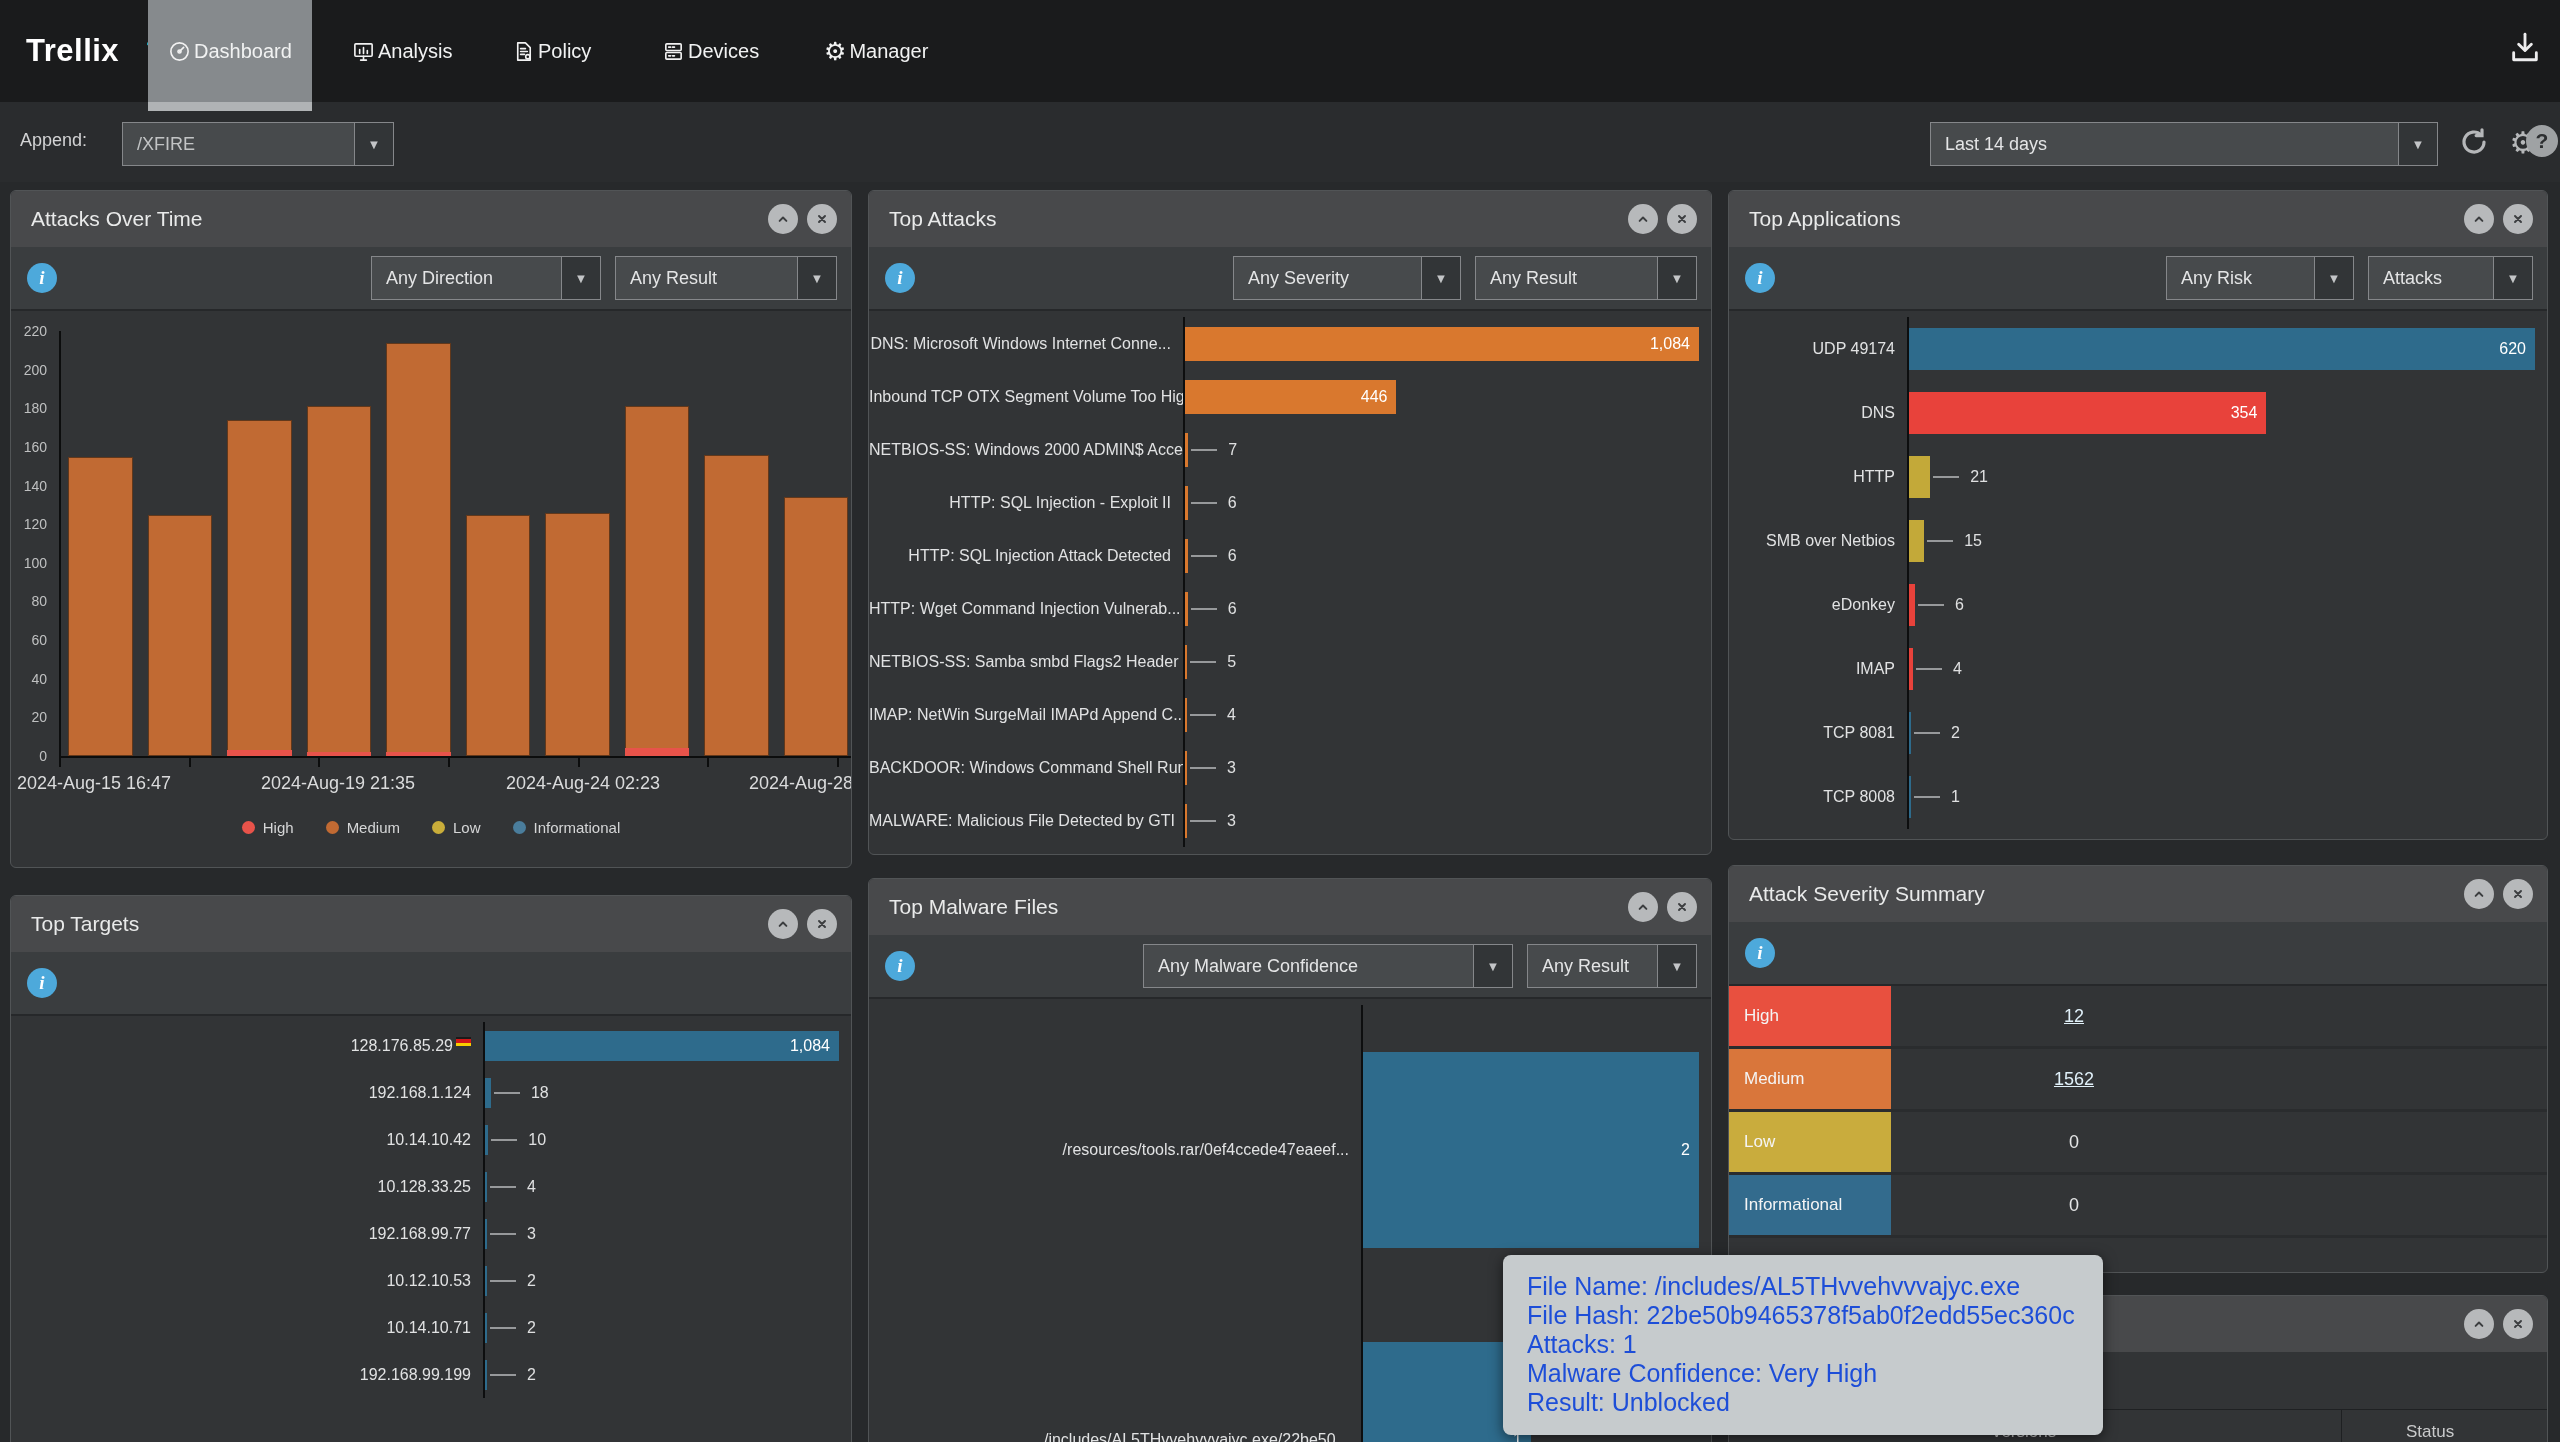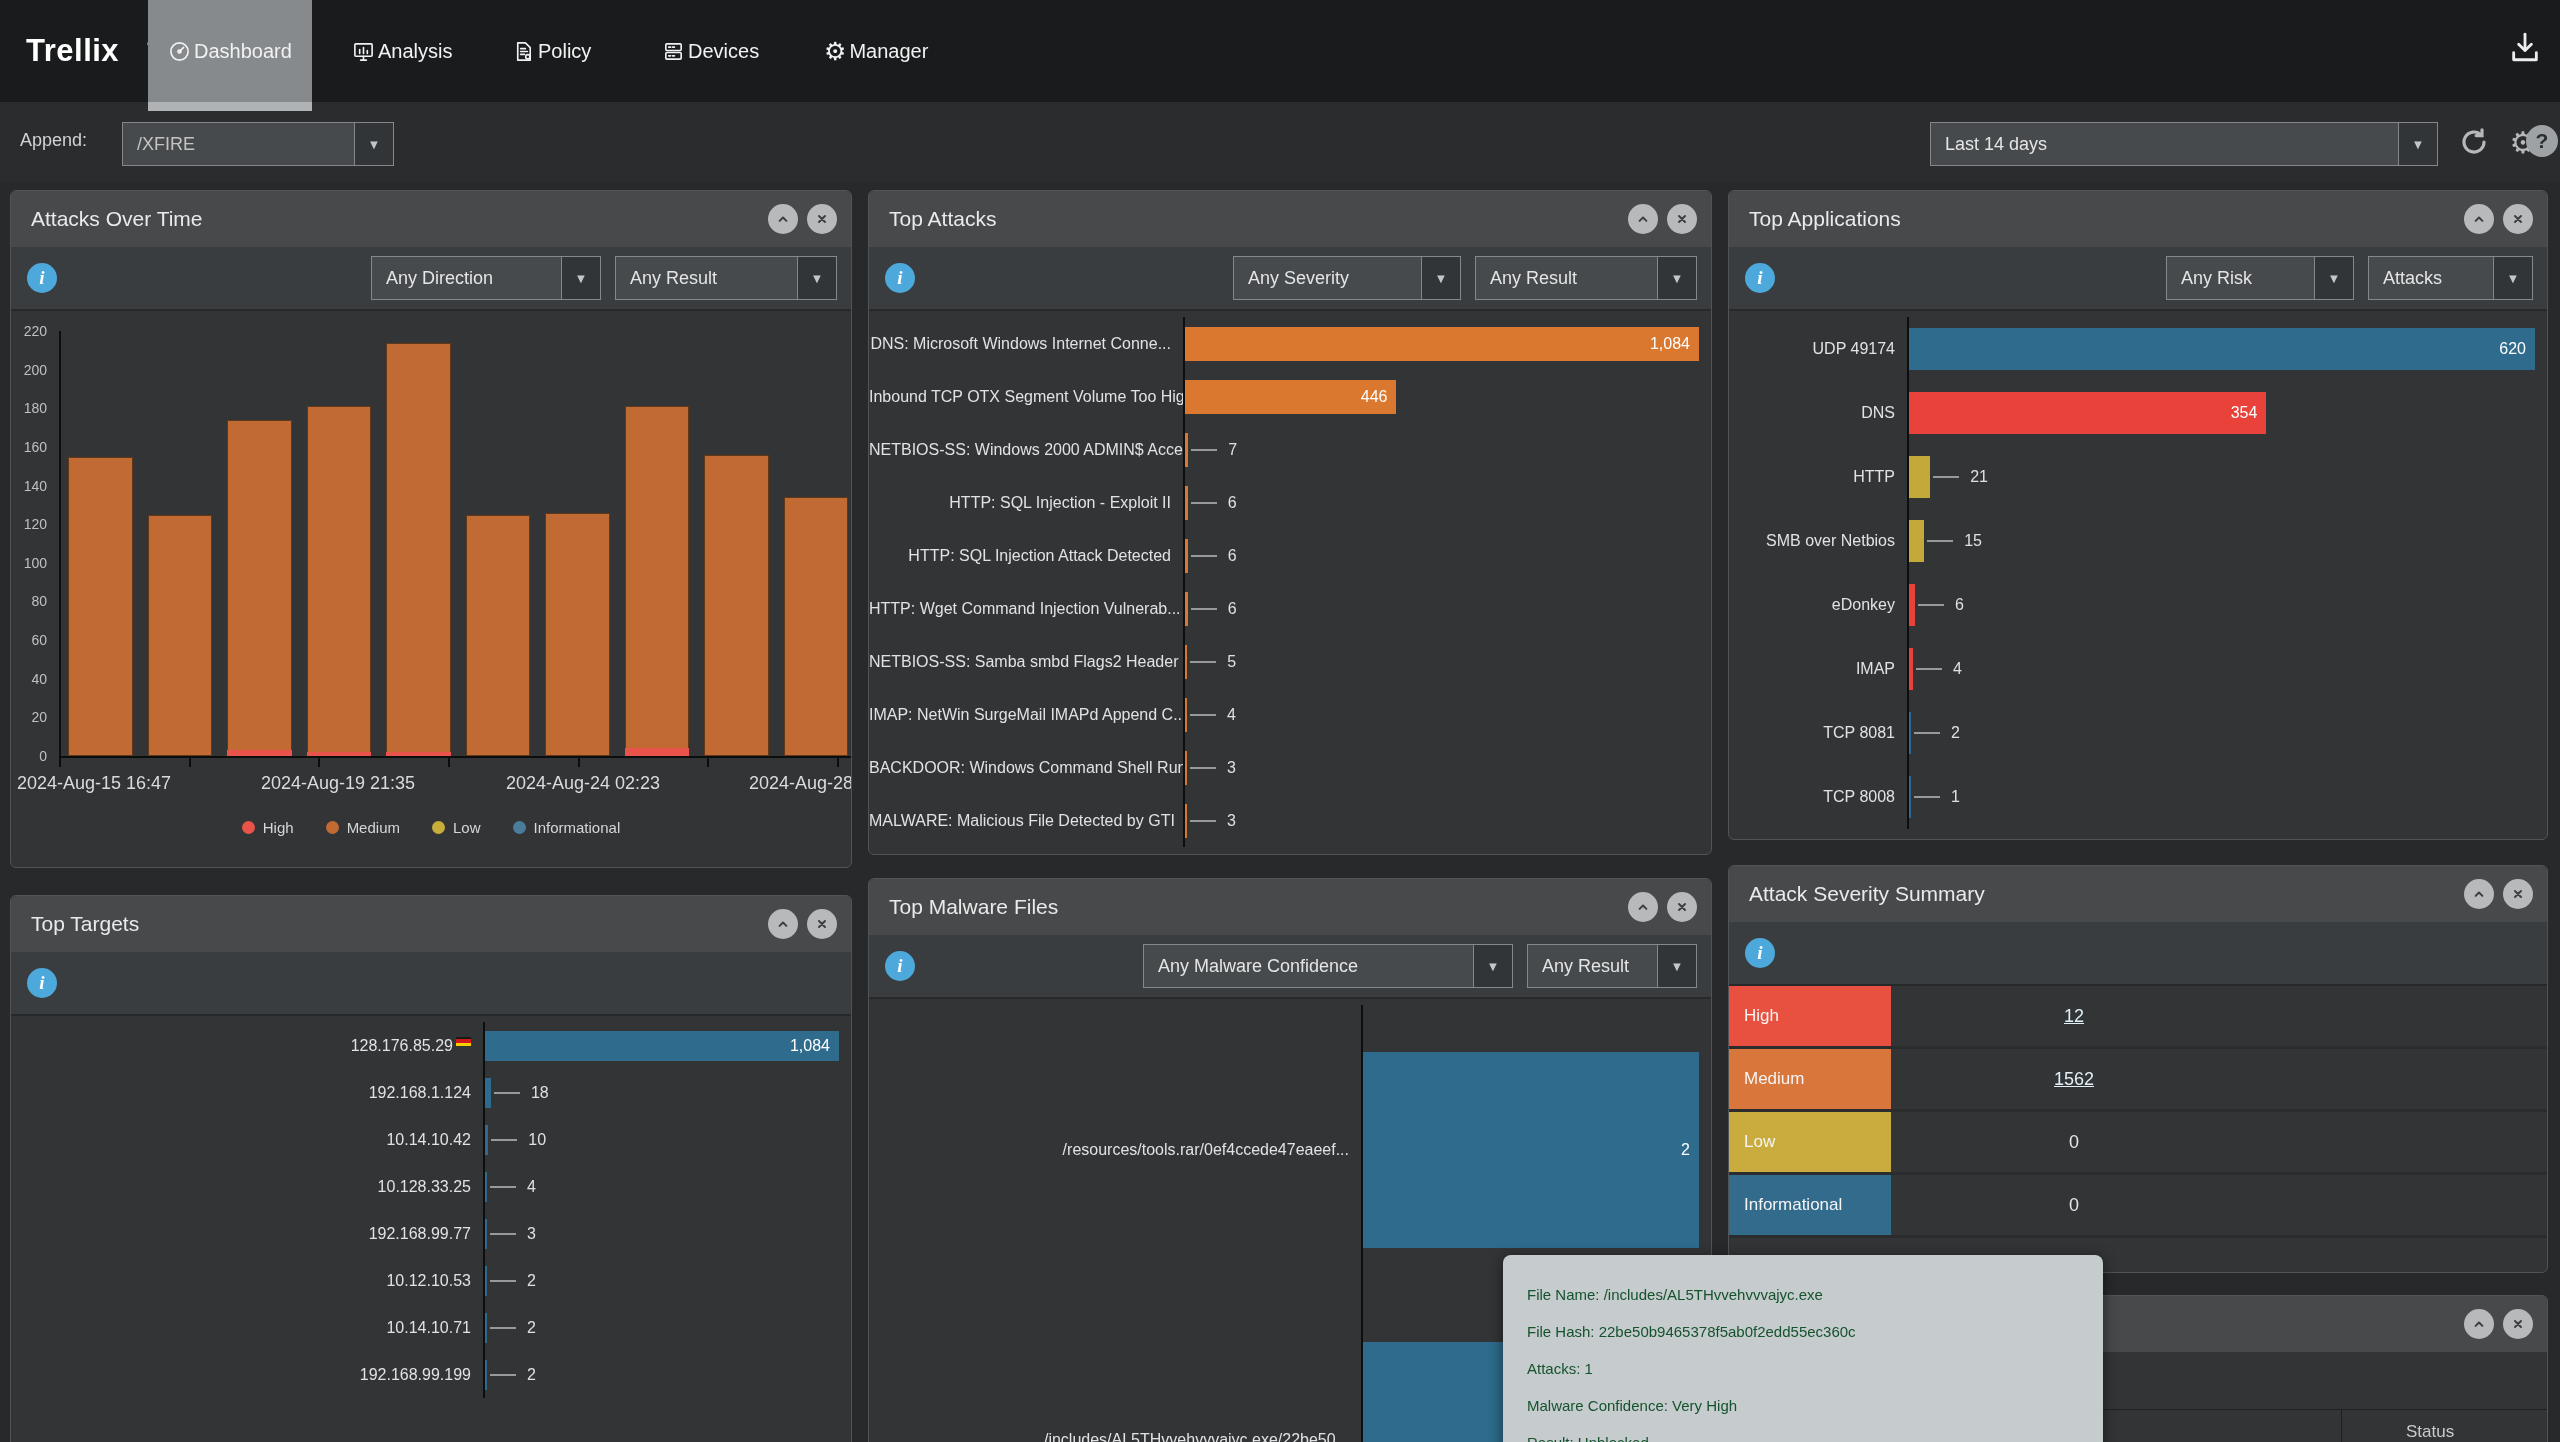--- a/index.html
+++ b/index.html
@@ -92,21 +92,21 @@
           font-size:18px;color:#e4e5e6;}
   .sev-link{text-decoration:underline;color:#e0f0f9;cursor:pointer;}
   
   .colshead{position:absolute;left:0;right:0;top:113px;height:40px;border-top:1px solid #1f2123;}
   .colshead .vdiv{position:absolute;left:612px;top:0;bottom:-10px;width:1px;background:#1e2022;}
   .colname{position:absolute;top:12px;font-size:17px;color:#c9cacb;}
   
   #tooltip{position:absolute;left:1503px;top:1255px;width:600px;min-height:180px;z-index:100;
            background:#c6cbcd;border-radius:8px;padding:17px 24px;box-sizing:border-box;
            box-shadow:0 3px 14px rgba(0,0,0,.55);}
-  .tip-line{font-size:15px;color:#14532d;line-height:29px;white-space:nowrap;overflow:hidden;margin-top:8px;}
+  .tip-line{font-size:25px;color:#1d4ed8;line-height:29px;white-space:nowrap;overflow:hidden;}
 </style>
 </head>
 <body>
 
 <div id="nav">
   <div class="brand">
     <span>Trellix</span>
     <span class="brand-accent"></span>
   </div>
 

